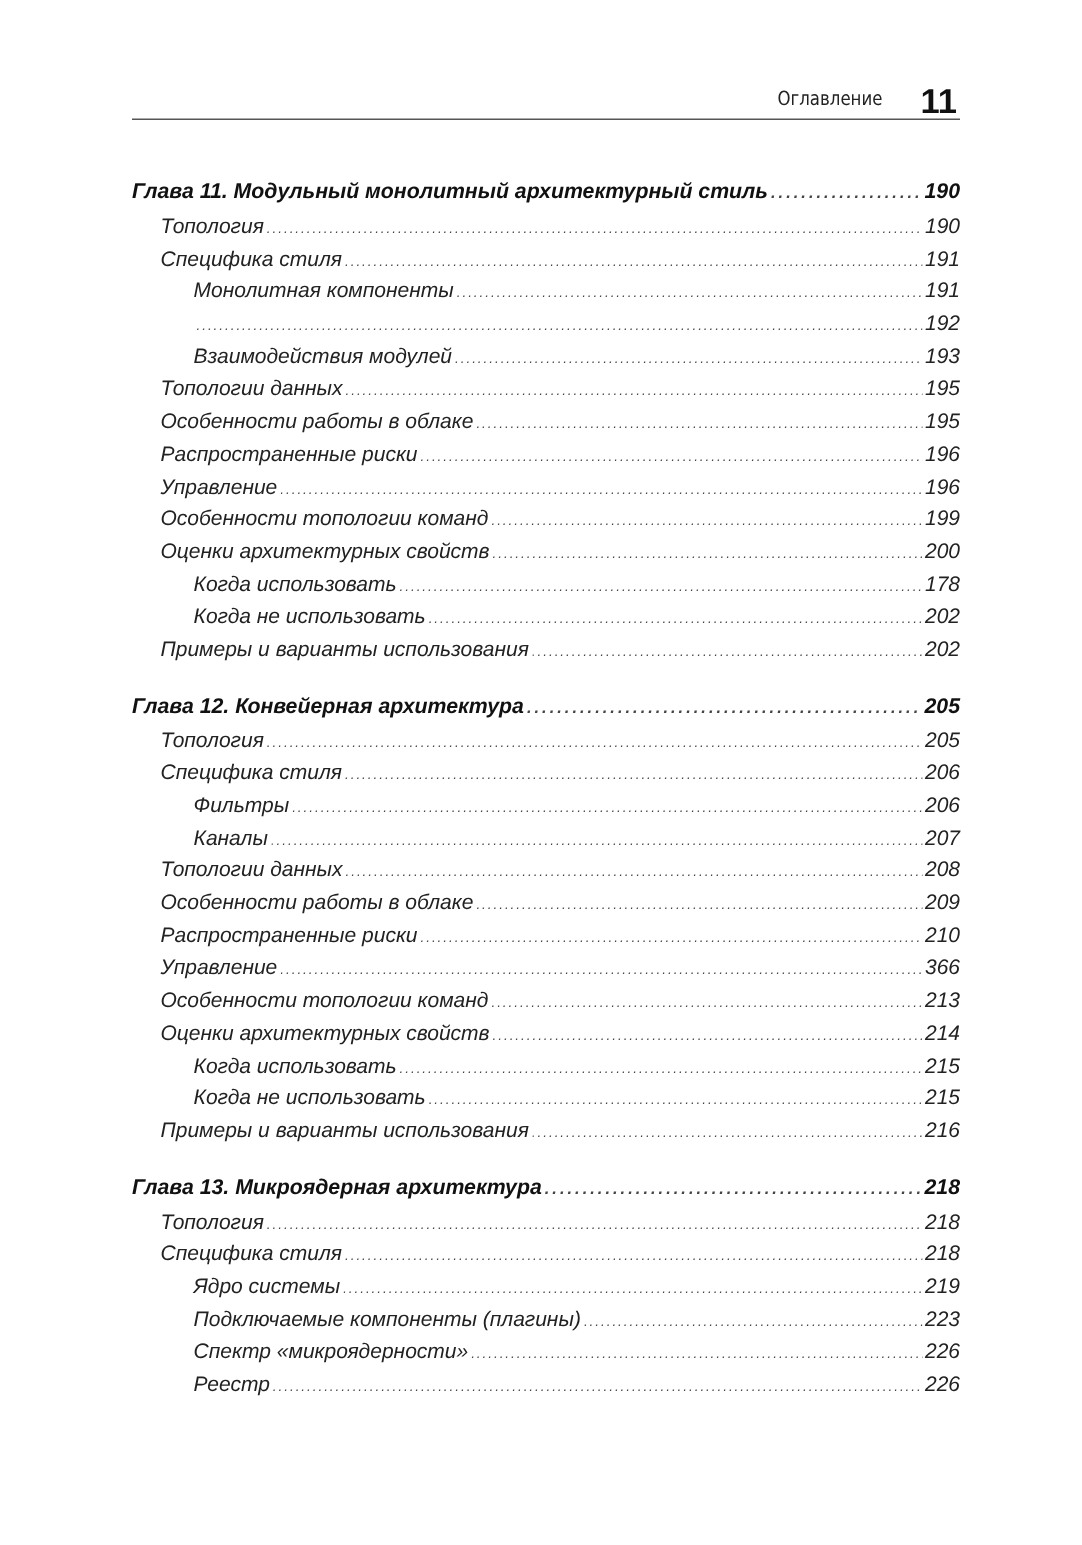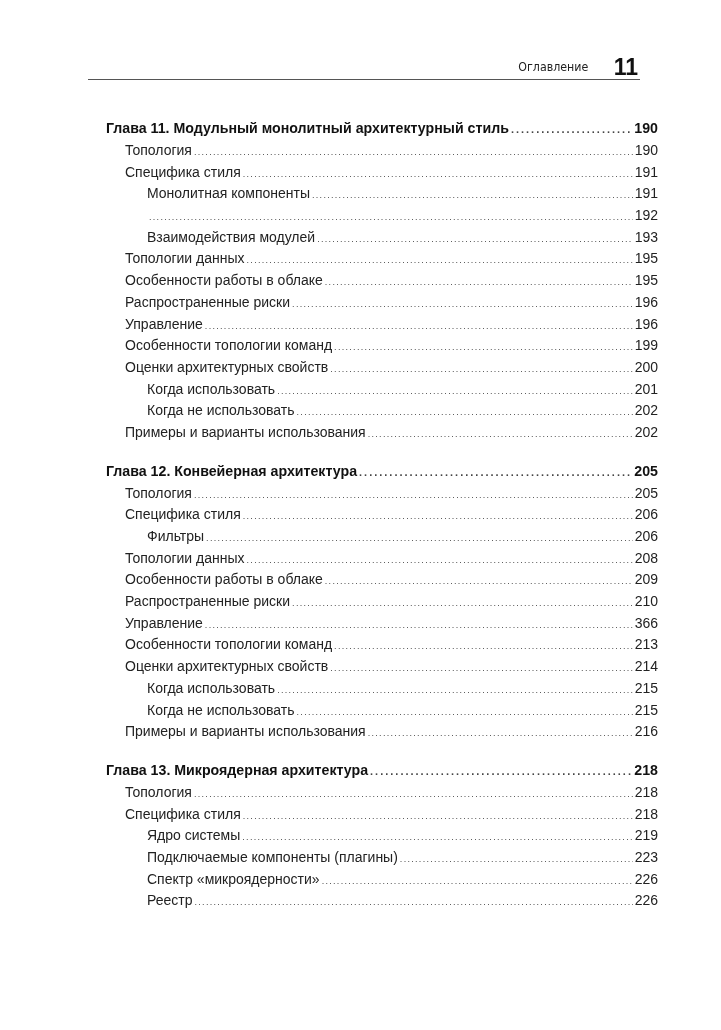--- a/index.html
+++ b/index.html
@@ -4,21 +4,21 @@
 <style>
   html, body { margin:0; padding:0; background:#ffffff; }
   body { width:721px; height:1030px; position:relative; overflow:hidden;
          font-family:"Liberation Sans", "DejaVu Sans", sans-serif; color:#1a1a1a; }
   .header { position:absolute; left:88px; top:52px; width:552px; height:28px; }
   .header-title { position:absolute; right:52px; top:7px; font-size:13px; color:#222;
                   font-family:"DejaVu Sans", sans-serif; transform:scaleX(0.85); transform-origin:right center; }
   .header-page { position:absolute; right:2px; top:2px; font-size:23px; font-weight:bold; color:#111; }
   .header-rule { position:absolute; left:0; right:0; top:27px; height:1px; background:#555; }
 
-  .toc { position:absolute; left:106px; top:116px; width:552px; }
+  .toc { position:absolute; left:88px; top:116px; width:552px;font-style:italic; }
   .chapter { margin-bottom:15px; }
   .row { display:flex; align-items:baseline; height:21.7px; font-size:14px; line-height:21.7px; }
   .row.chap { font-weight:bold; font-size:14.2px; height:24px; line-height:24px; color:#111; }
   .row.l1 { padding-left:19px; color:#222; }
   .row.l2 { padding-left:41px; color:#222; }
   .label { white-space:nowrap; }
   .leader { flex:1; overflow:hidden; white-space:nowrap; margin:0 2px; color:#444;
             font-size:9px; letter-spacing:1.3px; }
   .leader::before { content:"........................................................................................................................................................................................................................"; }
   .row.chap .leader { font-size:11px; letter-spacing:2px; font-weight:bold; }
@@ -90,21 +90,21 @@
         <span class="page">199</span>
       </div>
       <div class="row l1">
         <span class="label">Оценки архитектурных свойств</span>
         <span class="leader"></span>
         <span class="page">200</span>
       </div>
       <div class="row l2">
         <span class="label">Когда использовать</span>
         <span class="leader"></span>
-        <span class="page">201</span>
+        <span class="page">178</span>
       </div>
       <div class="row l2">
         <span class="label">Когда не использовать</span>
         <span class="leader"></span>
         <span class="page">202</span>
       </div>
       <div class="row l1">
         <span class="label">Примеры и варианты использования</span>
         <span class="leader"></span>
         <span class="page">202</span>
@@ -124,20 +124,25 @@
       <div class="row l1">
         <span class="label">Специфика стиля</span>
         <span class="leader"></span>
         <span class="page">206</span>
       </div>
       <div class="row l2">
         <span class="label">Фильтры</span>
         <span class="leader"></span>
         <span class="page">206</span>
       </div>
+      <div class="row l2">
+        <span class="label">Каналы</span>
+        <span class="leader"></span>
+        <span class="page">207</span>
+      </div>
       <div class="row l1">
         <span class="label">Топологии данных</span>
         <span class="leader"></span>
         <span class="page">208</span>
       </div>
       <div class="row l1">
         <span class="label">Особенности работы в облаке</span>
         <span class="leader"></span>
         <span class="page">209</span>
       </div>

